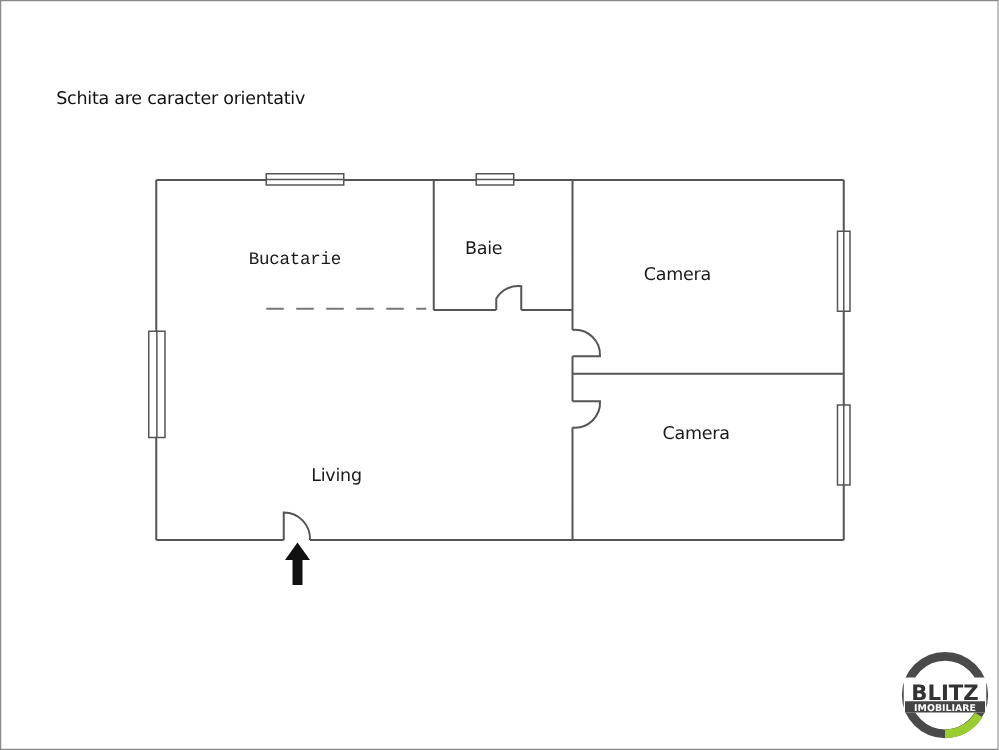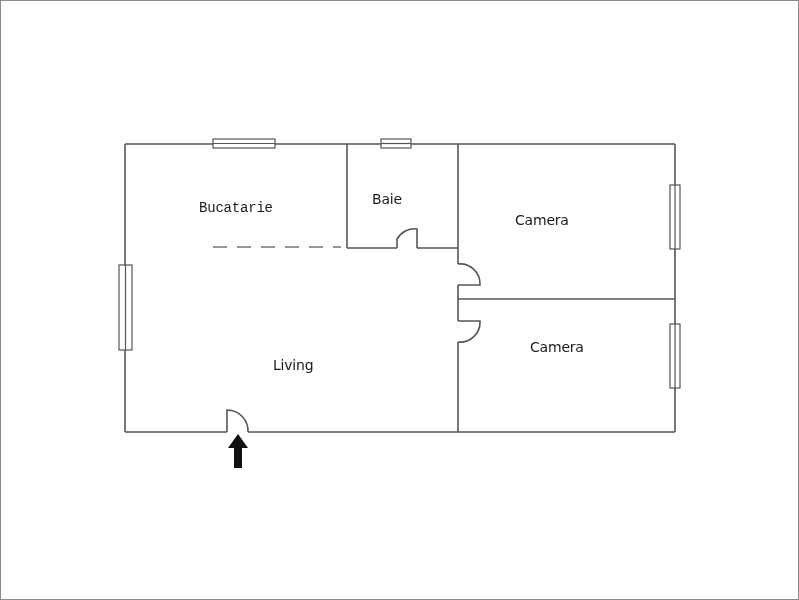--- a/index.html
+++ b/index.html
@@ -19,20 +19,21 @@
     svg.plan { position: absolute; left: 0; top: 0; }
     .logo {
       position: absolute; left: 719px; top: 519px; width: 72px; height: 72px;
     }
   </style>
 </head>
 <body>
 
 <div id="canvas">
 
+  <div class="caption">Schita are caracter orientativ</div>
 
   <svg class="plan" width="799" height="600" viewBox="0 0 799 600">
     <g fill="none" stroke="#555" stroke-width="1.6">
 
       <line x1="124" y1="143" x2="674" y2="143"></line>
 
       <line x1="124" y1="143" x2="124" y2="431"></line>
 
       <line x1="674" y1="143" x2="674" y2="431"></line>
 
@@ -74,15 +75,25 @@
       <line x1="674" y1="323" x2="674" y2="387"></line>
     </g>
 
     <path d="M237 433 L247 447 L241 447 L241 467 L233 467 L233 447 L227 447 Z" fill="#111"></path>
   </svg>
 
   <div class="room-label" style="left:198px; top:199px;font-family:Liberation Mono, monospace;">Bucatarie</div>
   <div class="room-label" style="left:371px; top:190px;">Baie</div>
   <div class="room-label" style="left:514px; top:211px;">Camera</div>
   <div class="room-label" style="left:529px; top:338px;">Camera</div>
-  <div class="room-label" style="left:248px; top:356px;margin-left:24px;">Living</div>
+  <div class="room-label" style="left:248px; top:372px;">Living</div>
 
+  <div class="logo">
+    <svg width="72" height="72" viewBox="0 0 72 72">
+      <circle cx="36" cy="36" r="31" fill="#ffffff" stroke="#4a4a4a" stroke-width="7"></circle>
+      <path d="M36 67 A31 31 0 0 0 63 52" fill="none" stroke="#9acd32" stroke-width="7"></path>
+      <rect x="3" y="22" width="66" height="28" fill="#ffffff"></rect>
+      <text x="36" y="40" text-anchor="middle" font-family="DejaVu Sans, sans-serif" font-weight="bold" font-size="17" fill="#333">BLITZ</text>
+      <rect x="4" y="41" width="64" height="9" fill="#444"></rect>
+      <text x="36" y="48.5" text-anchor="middle" font-family="DejaVu Sans, sans-serif" font-weight="bold" font-size="7.5" fill="#fff">IMOBILIARE</text>
+    </svg>
+  </div>
 </div>
 
 </body></html>

